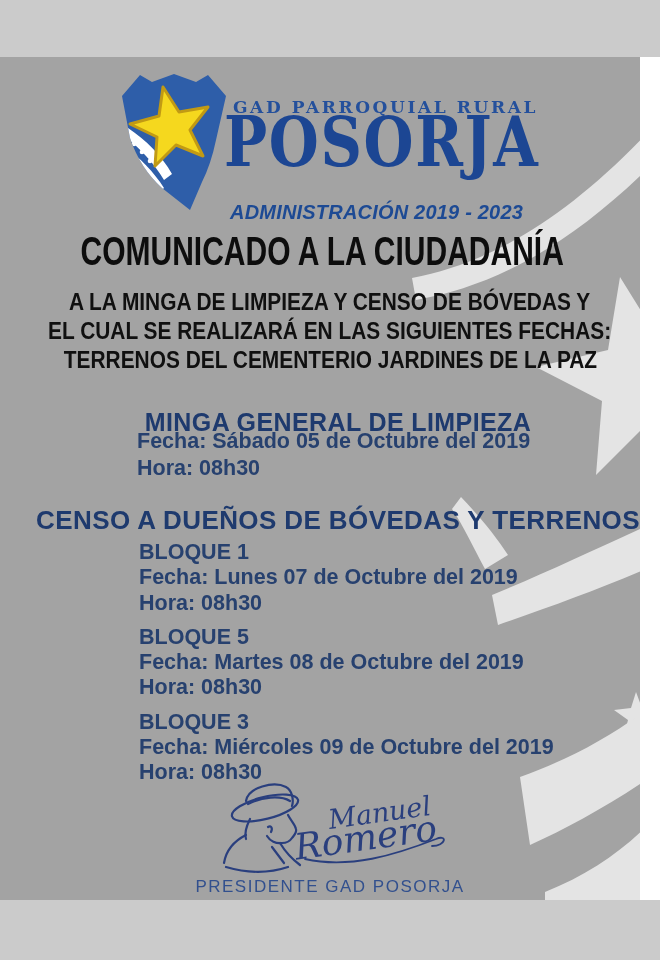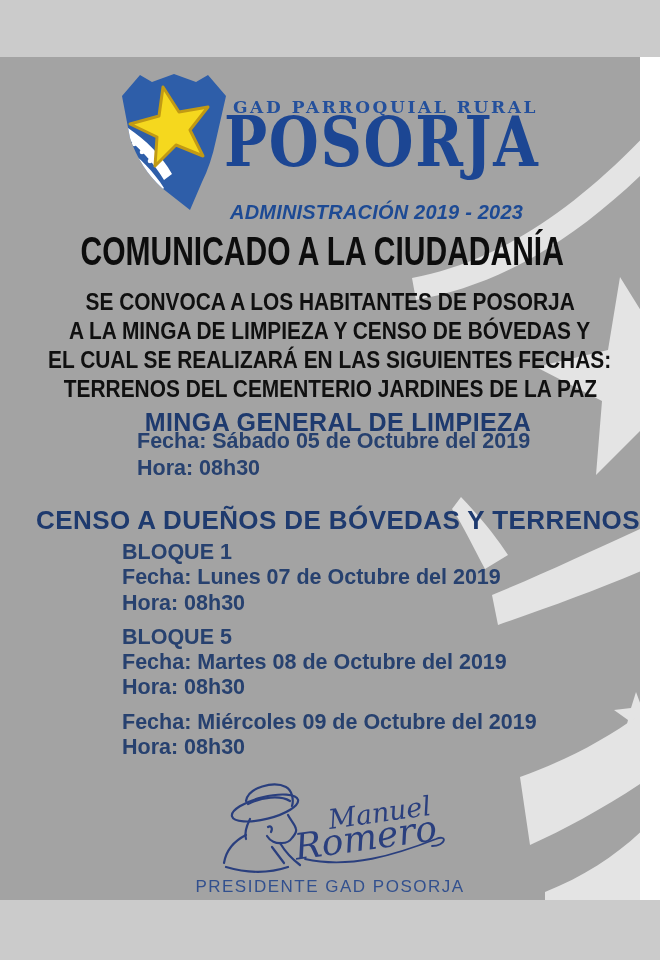--- a/index.html
+++ b/index.html
@@ -31,21 +31,21 @@
   .intro span{display:inline-block;transform:scaleX(0.87);transform-origin:center;
               font-weight:700;font-size:24px;line-height:29px;color:#101010;white-space:nowrap;}
 
   
   .navy-h{width:660px;left:8px;text-align:center;font-weight:700;color:#1e3a6e;
           letter-spacing:0.4px;white-space:nowrap;}
   .minga-h{top:351px;font-size:25px;}
   .censo-h{top:448px;font-size:26px;}
   .sched{left:137px;font-weight:700;font-size:21.5px;line-height:26.5px;color:#27416f;white-space:nowrap;}
   .minga-sched{top:371px;}
-  .bloques{left:122px;top:483px;}
+  .bloques{left:139px;top:483px;}
   .bloque{margin-bottom:9px;font-weight:700;font-size:21.5px;line-height:25.3px;
           color:#27416f;white-space:nowrap;}
 
   
   .signature{left:210px;top:718px;width:250px;height:105px;}
   .sig-name{position:absolute;font-family:"DejaVu Serif",serif;font-style:italic;color:#2a3f7e;
             transform:rotate(-8deg);white-space:nowrap;z-index:3;}
   .sig-name.first{left:118px;top:22px;font-size:27px;}
   .sig-name.last{left:84px;top:42px;font-size:36px;}
   .president{left:0;top:820px;width:660px;text-align:center;font-size:17px;letter-spacing:1.5px;
@@ -95,21 +95,20 @@
 
     <div class="z org-line">GAD PARROQUIAL RURAL</div>
     <div class="z org-name">POSORJA</div>
     <div class="z admin-line">ADMINISTRACIÓN 2019 - 2023</div>
 
     <div class="z title-row">
       <span>COMUNICADO A LA CIUDADANÍA</span>
     </div>
 
     <div class="z intro">
-      <div><span>SE CONVOCA A LOS HABITANTES DE POSORJA</span></div>
       <div><span>A LA MINGA DE LIMPIEZA Y CENSO DE BÓVEDAS Y</span></div>
       <div><span>EL CUAL SE REALIZARÁ EN LAS SIGUIENTES FECHAS:</span></div>
       <div><span>TERRENOS DEL CEMENTERIO JARDINES DE LA PAZ</span></div>
     </div>
 
     <div class="z navy-h minga-h">MINGA GENERAL DE LIMPIEZA</div>
     <div class="z sched minga-sched">
       <div>Fecha: Sábado 05 de Octubre del 2019</div>
       <div>Hora: 08h30</div>
     </div>
@@ -120,20 +119,21 @@
         <div>BLOQUE 1</div>
         <div>Fecha: Lunes 07 de Octubre del 2019</div>
         <div>Hora: 08h30</div>
       </div>
       <div class="bloque">
         <div>BLOQUE 5</div>
         <div>Fecha: Martes 08 de Octubre del 2019</div>
         <div>Hora: 08h30</div>
       </div>
       <div class="bloque">
+        <div>BLOQUE 3</div>
         <div>Fecha: Miércoles 09 de Octubre del 2019</div>
         <div>Hora: 08h30</div>
       </div>
     </div>
 
     <div class="z signature">
       <svg width="250" height="105" viewBox="0 0 250 105" aria-hidden="true">
         <g fill="none" stroke="#2a3f7e" stroke-width="2.2" stroke-linecap="round">
           <ellipse cx="55" cy="33" rx="34" ry="11" transform="rotate(-14 55 33)"></ellipse>
           <path d="M 36,26 C 38,12 64,6 76,12 C 82,15 84,25 82,31"></path>

